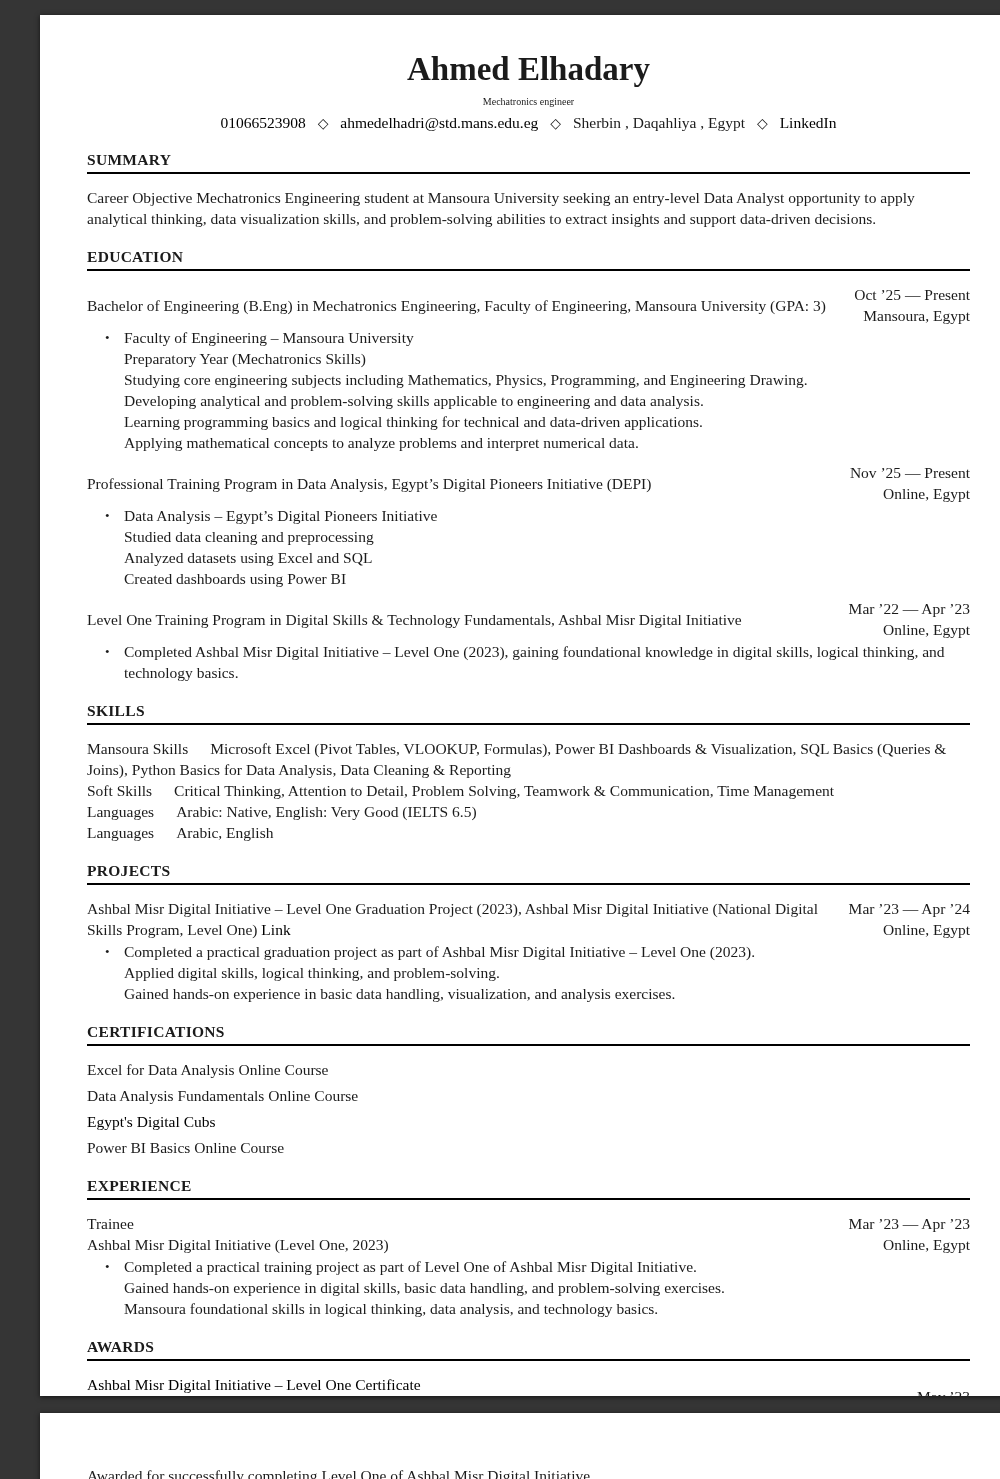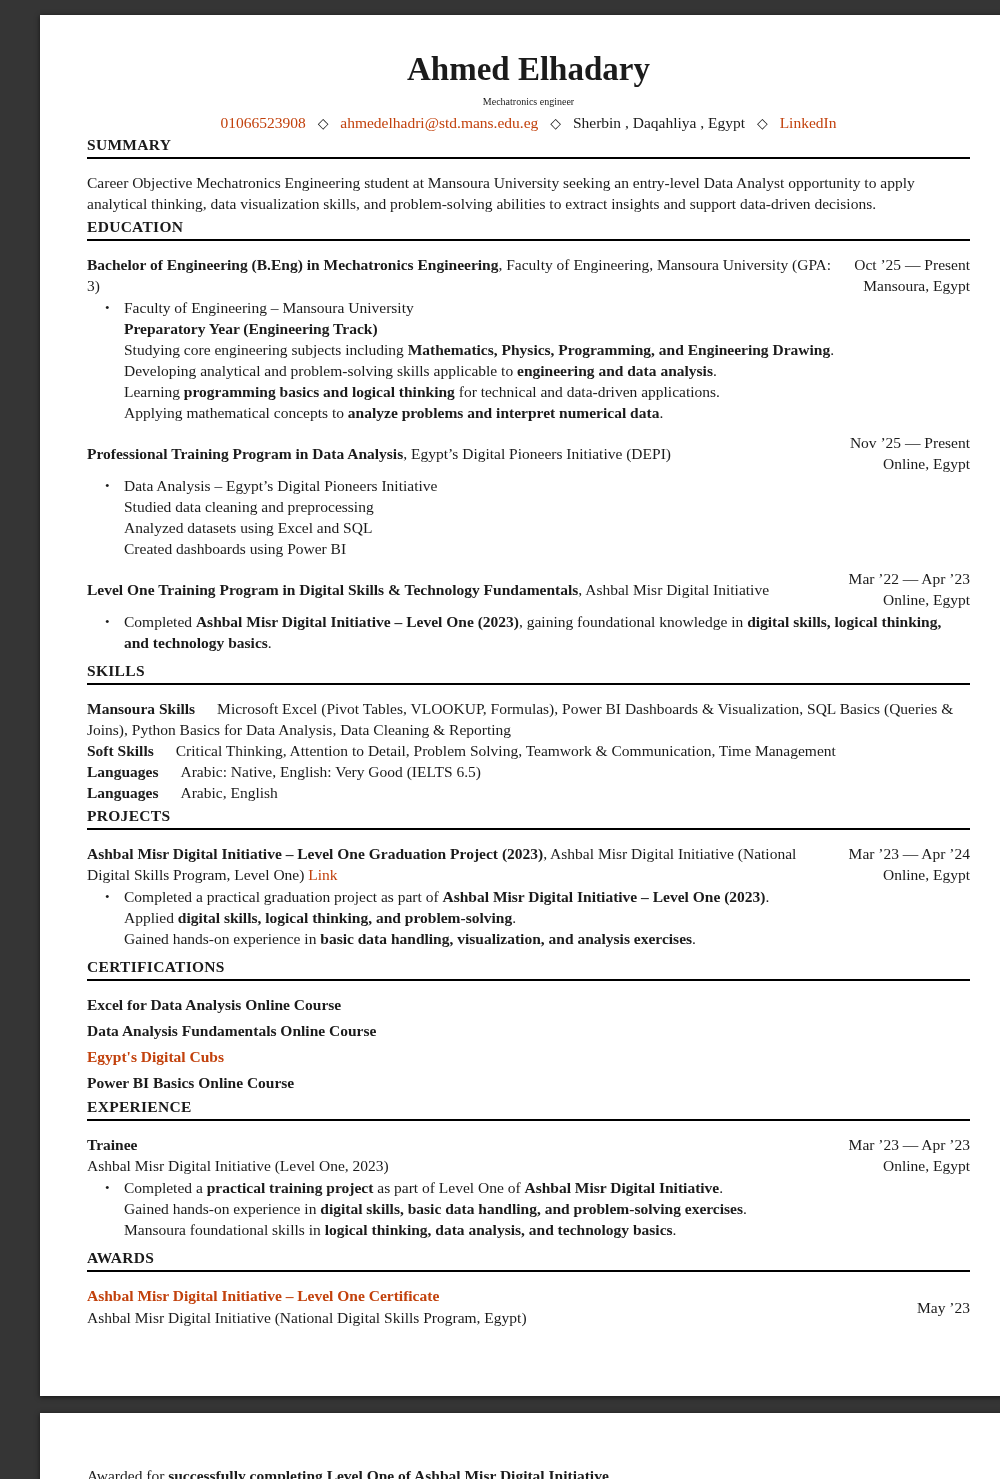--- a/index.html
+++ b/index.html
@@ -16,26 +16,26 @@
     background:#ffffff;
     box-shadow:0 1px 5px rgba(0,0,0,.65);
   }
   .page1 { height:1381px; padding:36px 47px 40px; overflow:hidden; }
   .page2 { height:220px; margin-top:17px; padding:52px 47px 0; }
 
   .name { font-size:33px; font-weight:bold; text-align:center; }
   .subtitle { font-size:10px; text-align:center; margin-top:8px; }
   .contact { font-size:15.5px; text-align:center; margin-top:7px; }
   .diamond { color:#111; margin:0 8px; font-size:14px; }
-  .lnk { color:#c2410c; }
-  .b { font-weight:bold; }
+  .lnk { color:#000000; }
+  .b { font-weight:normal; }
 
   h2.sec {
     font-size:15.5px; font-weight:bold; letter-spacing:.3px;
-    margin-top:4px; padding-bottom:3px; margin-bottom:13px;
+    margin-top:19px; padding-bottom:3px; margin-bottom:13px;
     border-bottom:2px solid #000;
   }
   .section:first-of-type h2.sec { margin-top:15px; }
 
   .bodytext, .rline { font-size:15.5px; line-height:21px; }
 
   .entry { margin-bottom:9px; }
   .ehead { display:flex; align-items:center; }
   .etitle { flex:1 1 auto; padding-right:14px; font-size:15.5px; line-height:21px; }
   .emeta { flex:0 0 auto; text-align:right; white-space:nowrap; font-size:15.5px; line-height:21px; }
@@ -84,21 +84,21 @@
           <div class="etitle"><span class="b">Bachelor of Engineering (B.Eng) in Mechatronics Engineering</span><span>, Faculty of Engineering, Mansoura University (GPA: 3)</span></div>
           <div class="emeta">
             <div>Oct ’25 — Present</div>
             <div>Mansoura, Egypt</div>
           </div>
         </div>
         <div class="bullet-group">
           <span class="dot">•</span>
           <div class="bullet-lines">
               <div class="rline"><span>Faculty of Engineering – Mansoura University</span></div>
-              <div class="rline"><span class="b">Preparatory Year (Engineering Track)</span></div>
+              <div class="rline"><span class="b">Preparatory Year (Mechatronics Skills)</span></div>
               <div class="rline"><span>Studying core engineering subjects including </span><span class="b">Mathematics, Physics, Programming, and Engineering Drawing</span><span>.</span></div>
               <div class="rline"><span>Developing analytical and problem-solving skills applicable to </span><span class="b">engineering and data analysis</span><span>.</span></div>
               <div class="rline"><span>Learning </span><span class="b">programming basics and logical thinking</span><span> for technical and data-driven applications.</span></div>
               <div class="rline"><span>Applying mathematical concepts to </span><span class="b">analyze problems and interpret numerical data</span><span>.</span></div>
             </div>
         </div>
       </div>
 
       <div class="entry">
         <div class="ehead">

